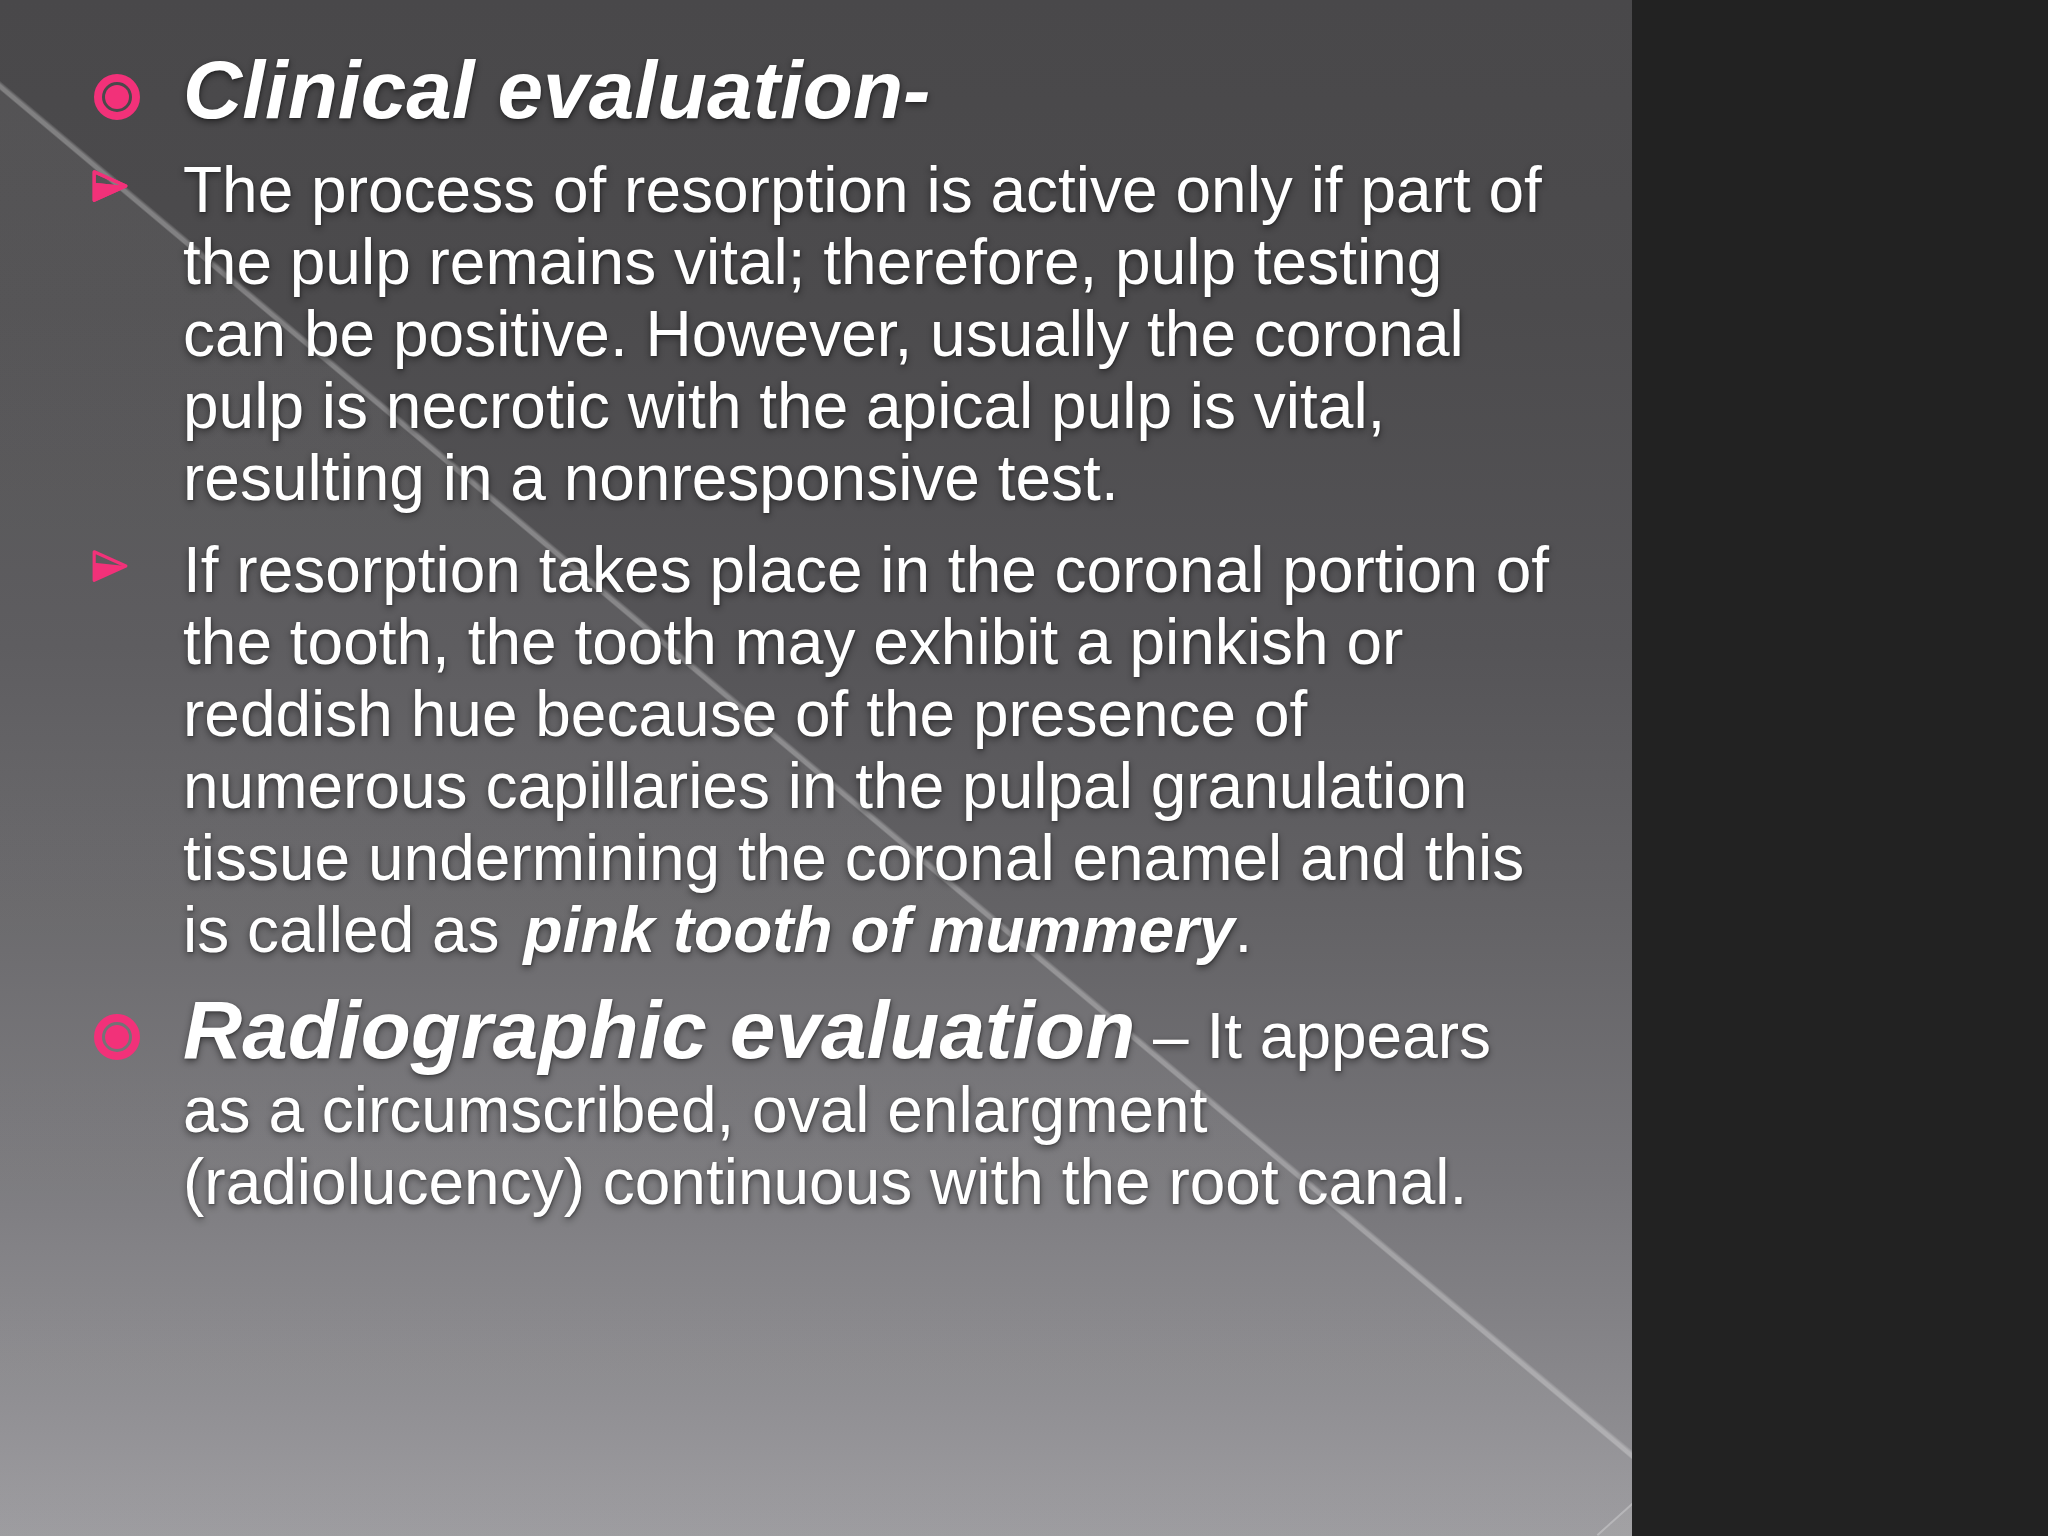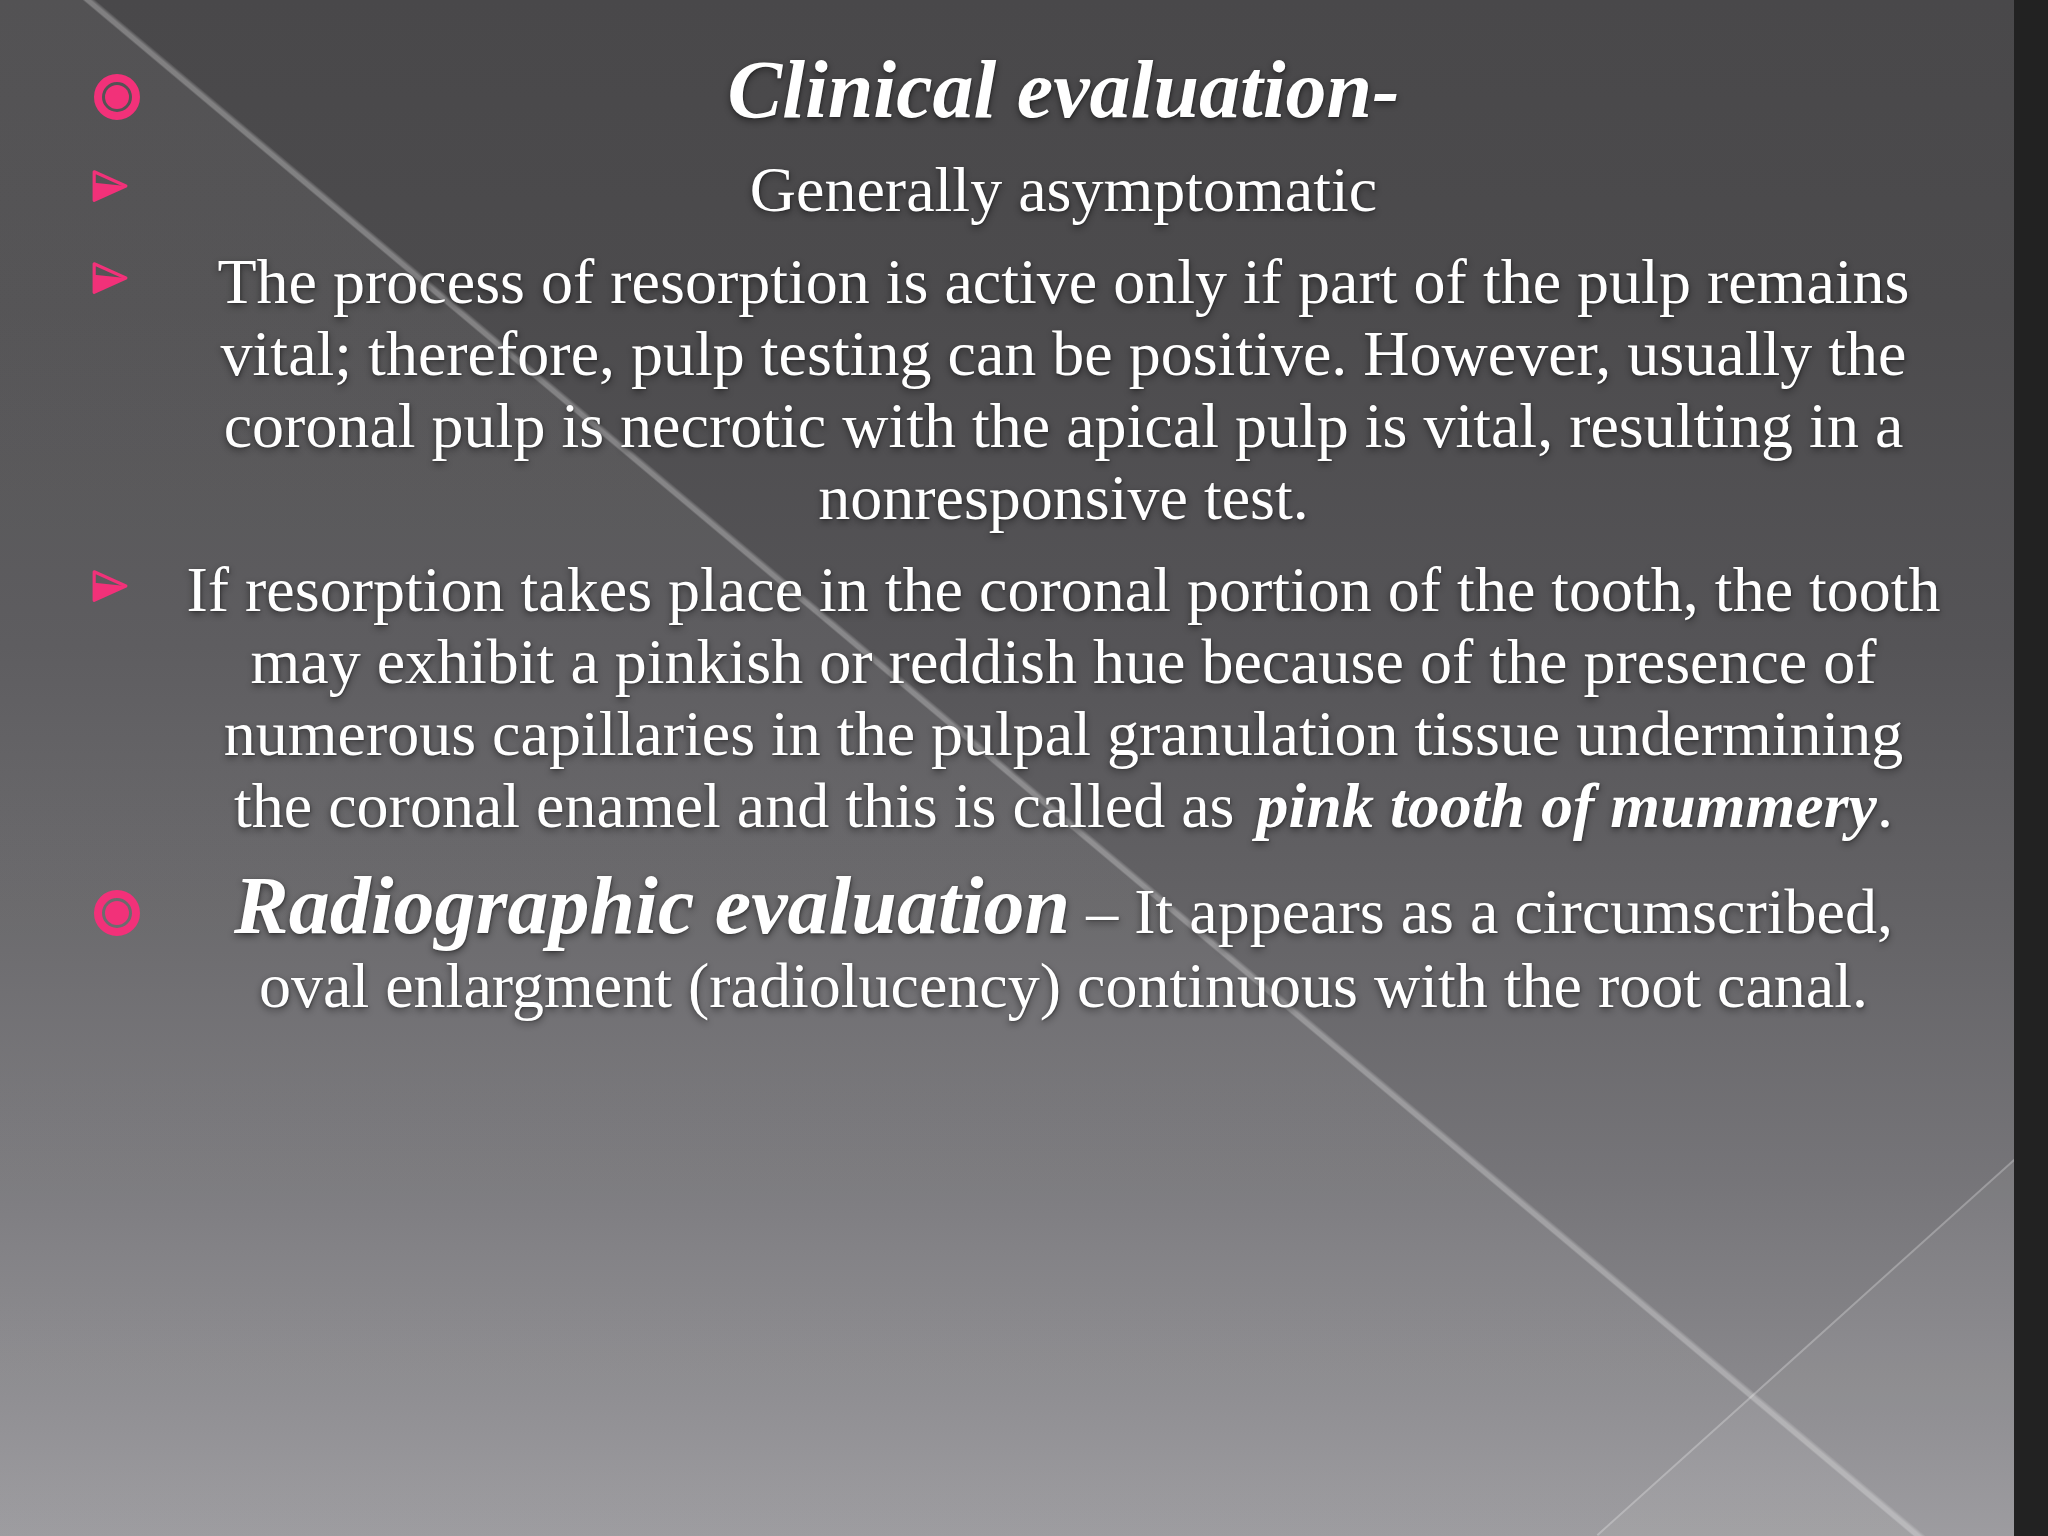--- a/index.html
+++ b/index.html
@@ -1,26 +1,25 @@
 <!DOCTYPE html>
 <html lang="en" style="--accent-pink: #f23179; --text-color: #ffffff;"><head>
 <meta charset="utf-8">
 <title>Slide</title>
 <style>
   html,body{margin:0;padding:0;background:#222;}
   .slide{
     position:relative;
-    width:2014px;height:1536px;
+    width:1632px;height:1536px;
     overflow:hidden;
-    font-family:Liberation Serif, serif;
+    font-family:Liberation Sans, sans-serif;
     color:var(--text-color,#fff);
     background:linear-gradient(180deg,
       #49484a 0%, #4c4b4d 20%, #555457 42%,
       #646366 60%, #767579 77%, #8a898d 91%, #98979b 100%);
-    text-align:center;
   }
   
   .facet{
     position:absolute;inset:0;pointer-events:none;
     background:linear-gradient(40deg,
       rgba(255,255,255,0.055) 0%,
       rgba(255,255,255,0.055) 49.75%,
       rgba(255,255,255,0.30) 49.82% 49.96%,
       rgba(255,255,255,0.0) 50.1%);
   }
@@ -87,21 +86,20 @@
       <span class="txt head-text">Clinical evaluation-</span>
     </li>
 
     <li class="lvl2">
       <span class="marker arrow">
         <svg viewBox="0 0 48 44" aria-hidden="true">
           <path d="M4 4 L44 22 L4 40 Z" fill="none" stroke="#f23179" stroke-width="4" stroke-linejoin="round"></path>
           <path d="M44 22 L4 40 L4 18 Z" fill="#f23179"></path>
         </svg>
       </span>
-      <span class="txt">Generally asymptomatic</span>
     </li>
 
     <li class="lvl2">
       <span class="marker arrow">
         <svg viewBox="0 0 48 44" aria-hidden="true">
           <path d="M4 4 L44 22 L4 40 Z" fill="none" stroke="#f23179" stroke-width="4" stroke-linejoin="round"></path>
           <path d="M44 22 L4 40 L4 18 Z" fill="#f23179"></path>
         </svg>
       </span>
       <span class="txt">The process of resorption is active only if part of the pulp remains vital; therefore, pulp testing can be positive. However, usually the coronal pulp is necrotic with the apical pulp is vital, resulting in a nonresponsive test.</span>

